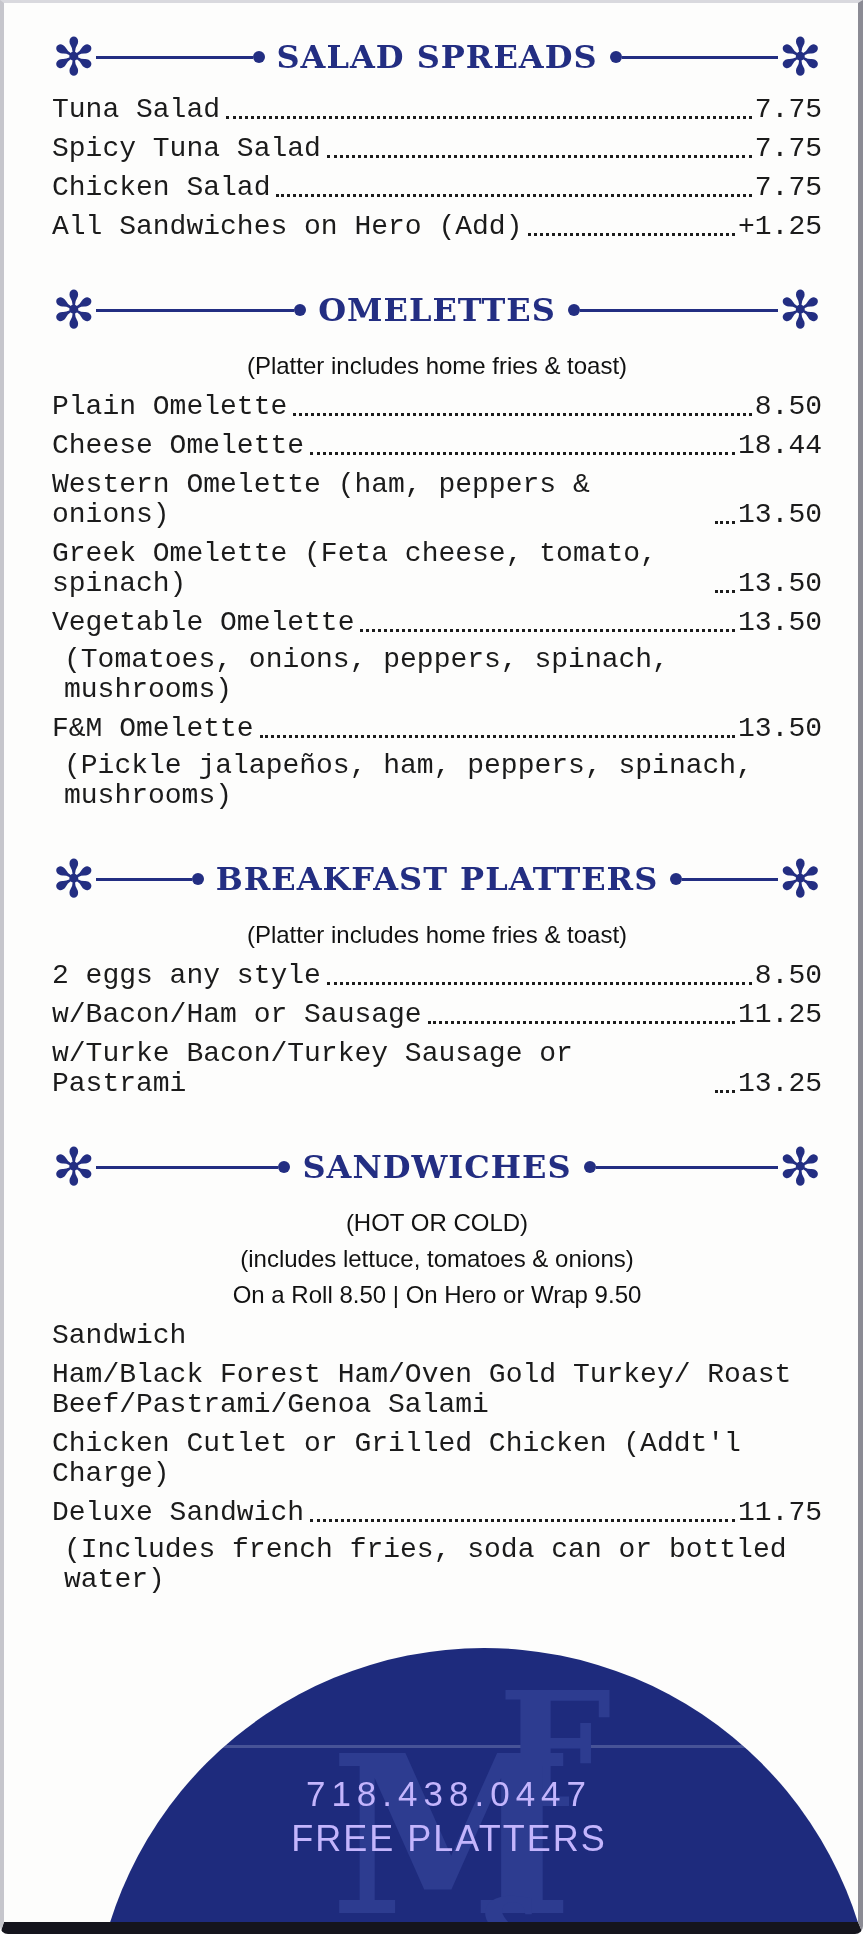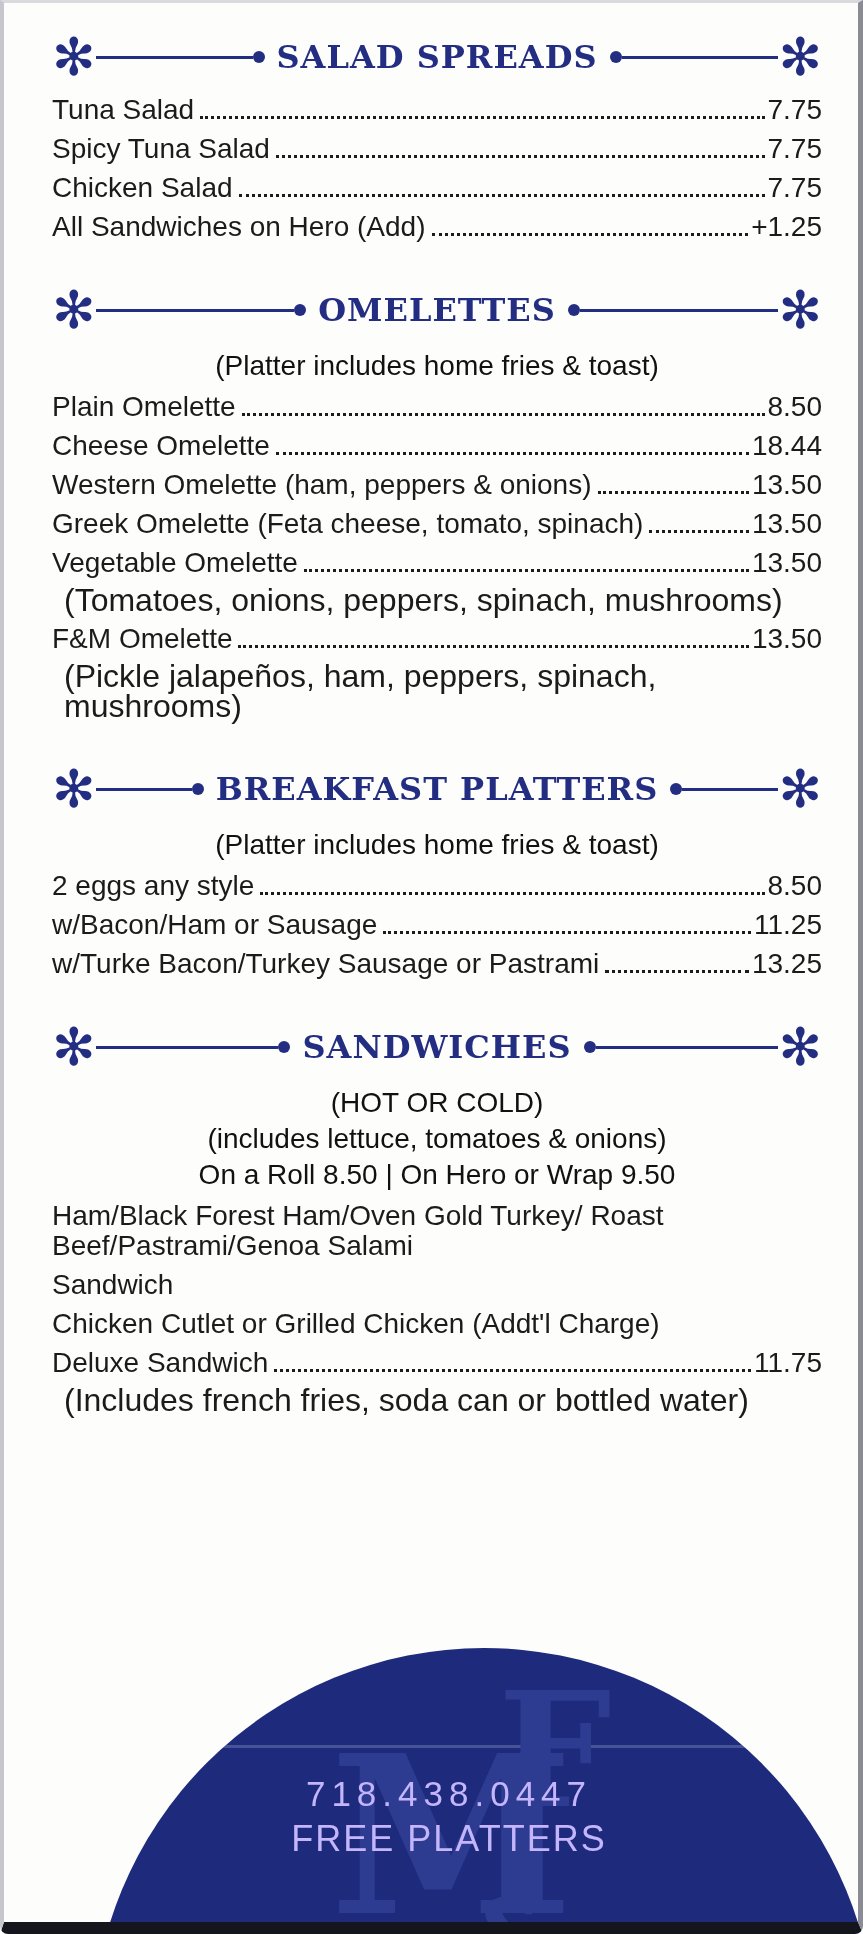--- a/index.html
+++ b/index.html
@@ -47,40 +47,40 @@
     font-family:"DejaVu Serif", serif;
     font-weight:bold;
     font-size:32px;line-height:44px;
     letter-spacing:1px;
     color:var(--accent);
     white-space:nowrap;
   }
   
   .subtitles{text-align:center;}
   .subtitle{
-    font-size:28px;line-height:36px;
+    font-size:24px;line-height:36px;
     color:#111;
   }
   
-  .items{margin-top:8px;}
+  .items{margin-top:8px;font-family:Liberation Mono, monospace;}
   .item-row{
     display:flex;align-items:flex-end;
     font-size:28px;line-height:30px;
     margin-bottom:9px;
   }
   .item-name{flex:0 1 auto;}
   .leader{
     flex:1 1 auto;
     border-bottom:3px dotted #1c1c1c;
     margin:0 3px 6px 6px;
     min-width:20px;
   }
   .item-price{flex:0 0 auto;white-space:nowrap;}
   .item-note{
-    font-size:32px;line-height:30px;
+    font-size:28px;line-height:30px;
     margin:-2px 0 9px 0;
     padding-left:12px;
   }
   
   .dome{
     position:absolute;
     left:88px;top:1645px;
     width:784px;height:784px;
     border-radius:50%;
     background:var(--dome);
@@ -260,24 +260,24 @@
             </span>
       <span class="flower">✻</span>
     </div>
     <div class="subtitles">
             <div class="subtitle">(HOT OR COLD)</div>
             <div class="subtitle">(includes lettuce, tomatoes &amp; onions)</div>
             <div class="subtitle">On a Roll 8.50 | On Hero or Wrap 9.50</div>
           </div>
     <div class="items">
             <div class="item-row">
+              <span class="item-name">Sandwich</span>
+            </div>
+            <div class="item-row">
               <span class="item-name">Ham/Black Forest Ham/Oven Gold Turkey/ Roast Beef/Pastrami/Genoa Salami</span>
-            </div>
-            <div class="item-row">
-              <span class="item-name">Sandwich</span>
             </div>
             <div class="item-row">
               <span class="item-name">Chicken Cutlet or Grilled Chicken (Addt'l Charge)</span>
             </div>
             <div class="item-row">
               <span class="item-name">Deluxe Sandwich</span>
               <span class="leader"></span>
               <span class="item-price">11.75</span>
             </div>
             <div class="item-note">(Includes french fries, soda can or bottled water)</div>

